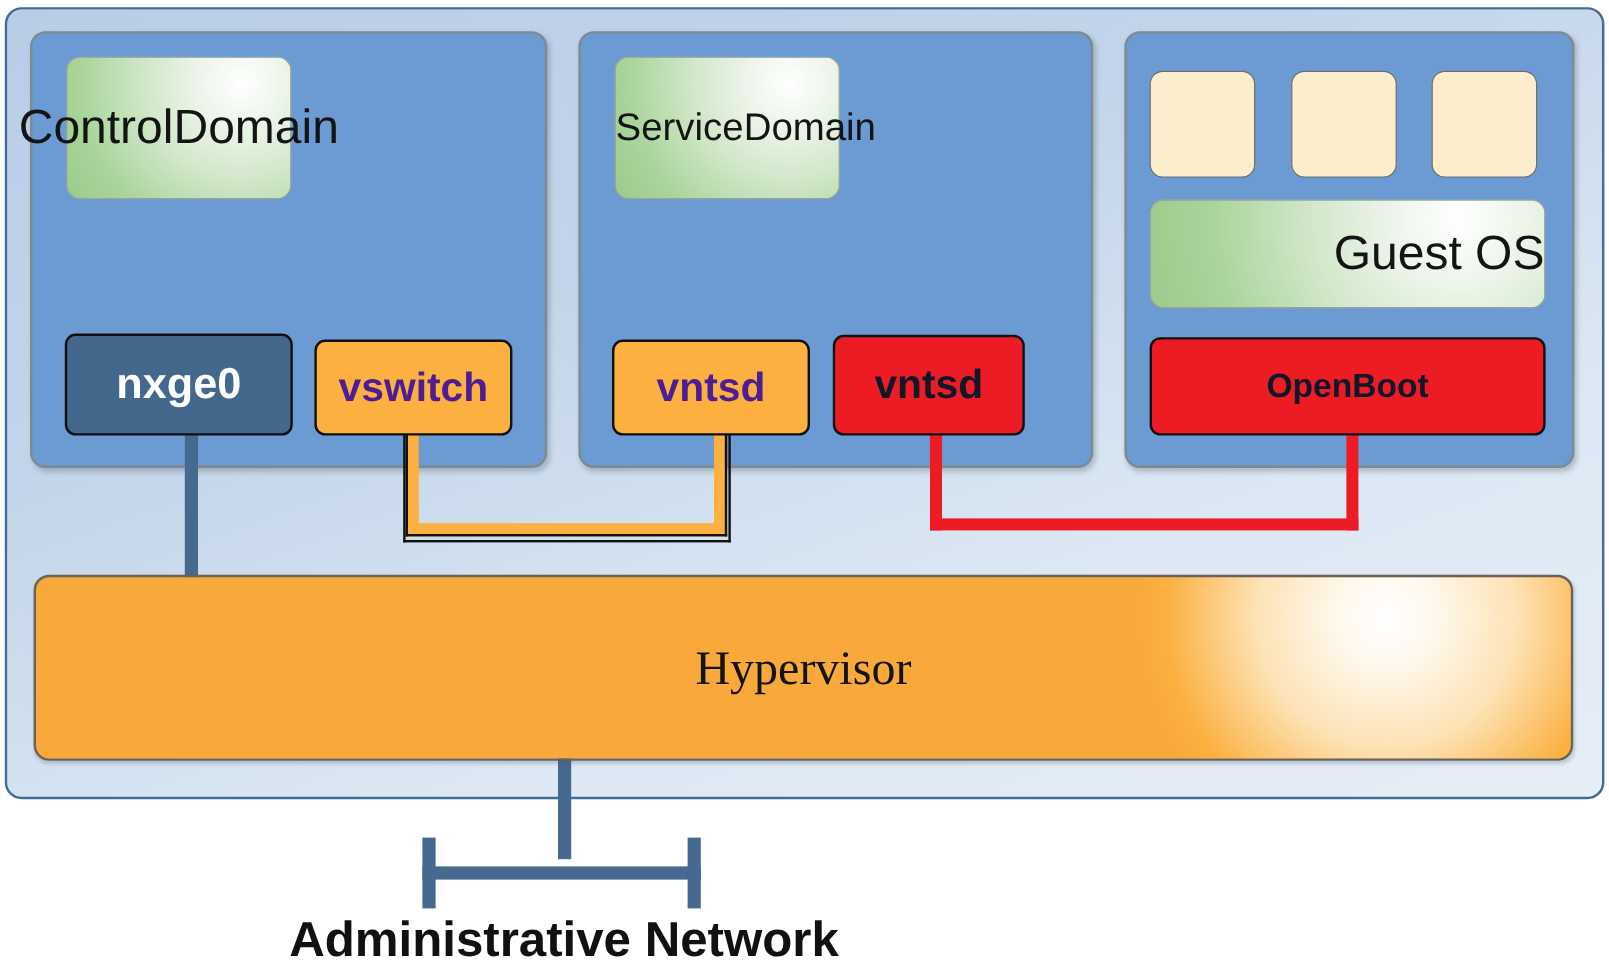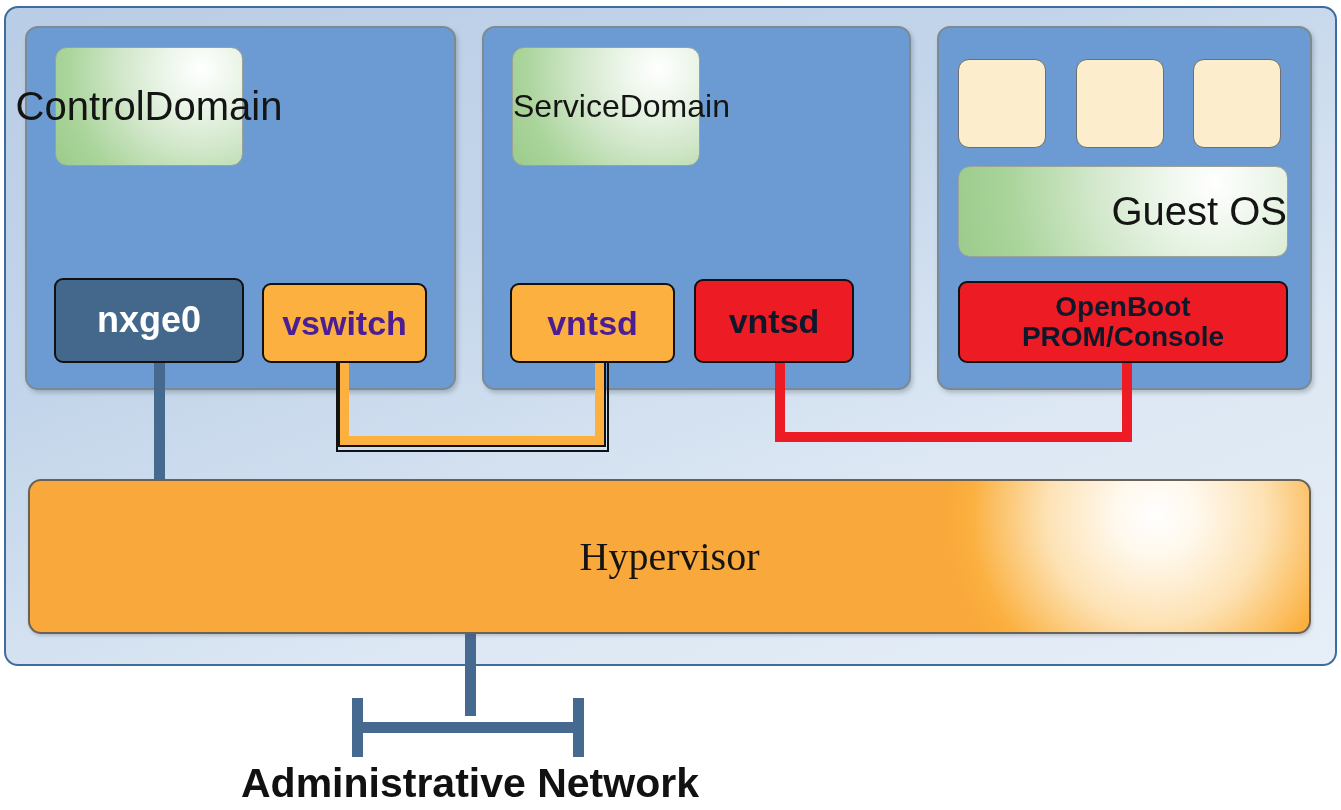--- a/index.html
+++ b/index.html
@@ -178,21 +178,20 @@
   </div>
   <div class="devbox amber" id="box-vnet">
     <span>vntsd</span>
   </div>
   <div class="devbox red" id="box-vntsd">
     <span>vntsd</span>
   </div>
   <div class="devbox red" id="box-openboot">
     <div>
       <span>OpenBoot</span><br>
-      <span>PROM/Console</span>
     </div>
   </div>
 
   <div id="hypervisor">
     <span>Hypervisor</span>
   </div>
 
   <div id="bus-h"></div>
   <div id="bus-cap-l"></div>
   <div id="bus-cap-r"></div>

